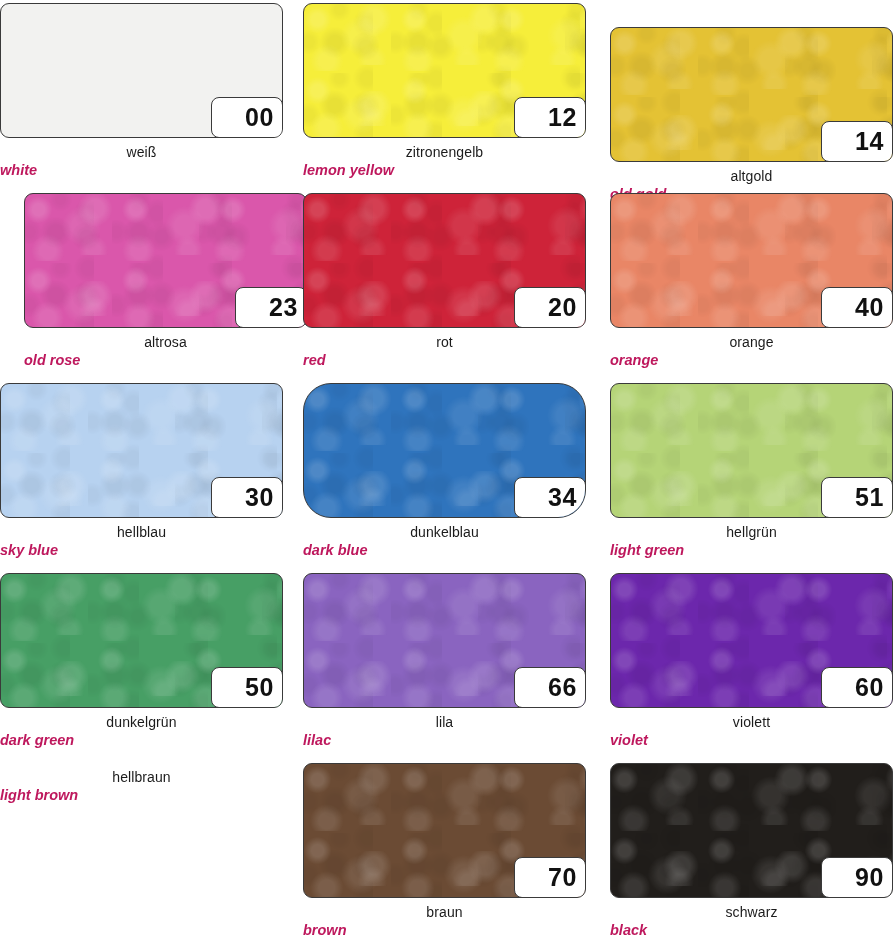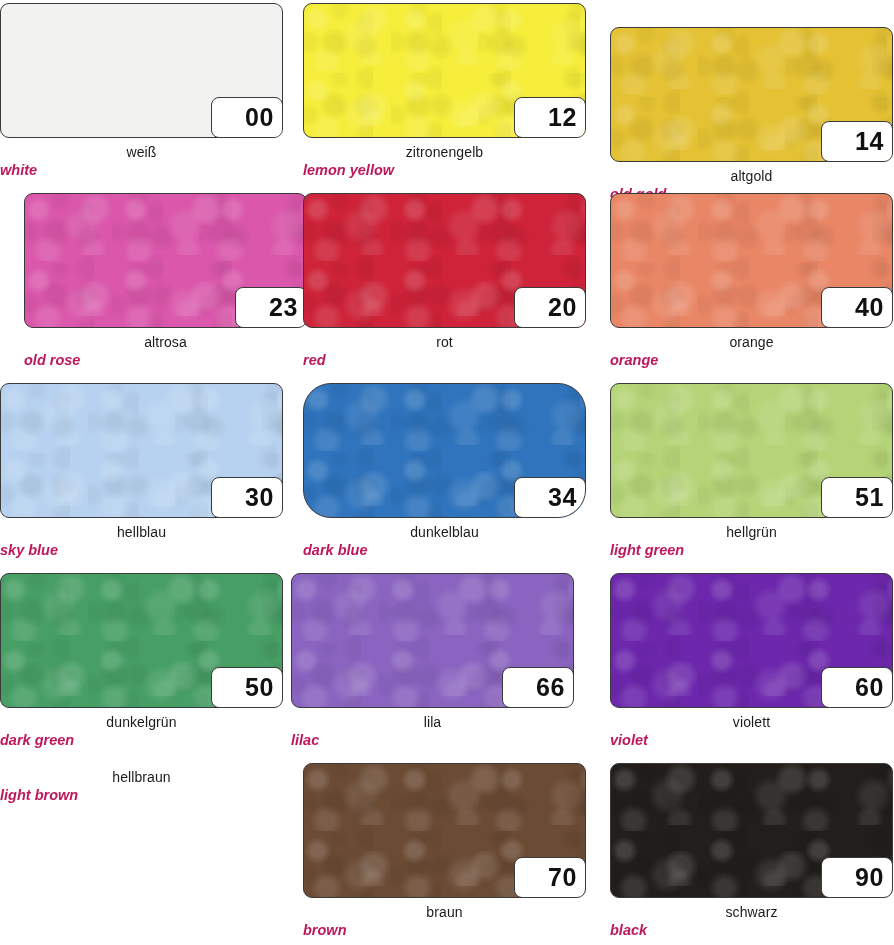--- a/index.html
+++ b/index.html
@@ -201,21 +201,21 @@
     <div class="cell" style="left: 0px; top: 573px;">
       <div class="swatch" style="background: rgb(71, 159, 101);">
         <div class="tex"></div>
         <div class="badge">50</div>
       </div>
       <div class="names">
         <div class="name-de">dunkelgrün</div>
         <div class="name-en">dark green</div>
       </div>
     </div>
-    <div class="cell" style="left: 291px; top: 573px;">
+    <div class="cell" style="left: 303px; top: 573px;">
       <div class="swatch" style="background: rgb(138, 100, 192);">
         <div class="tex"></div>
         <div class="badge">66</div>
       </div>
       <div class="names">
         <div class="name-de">lila</div>
         <div class="name-en">lilac</div>
       </div>
     </div>
     <div class="cell" style="left: 610px; top: 573px;">

